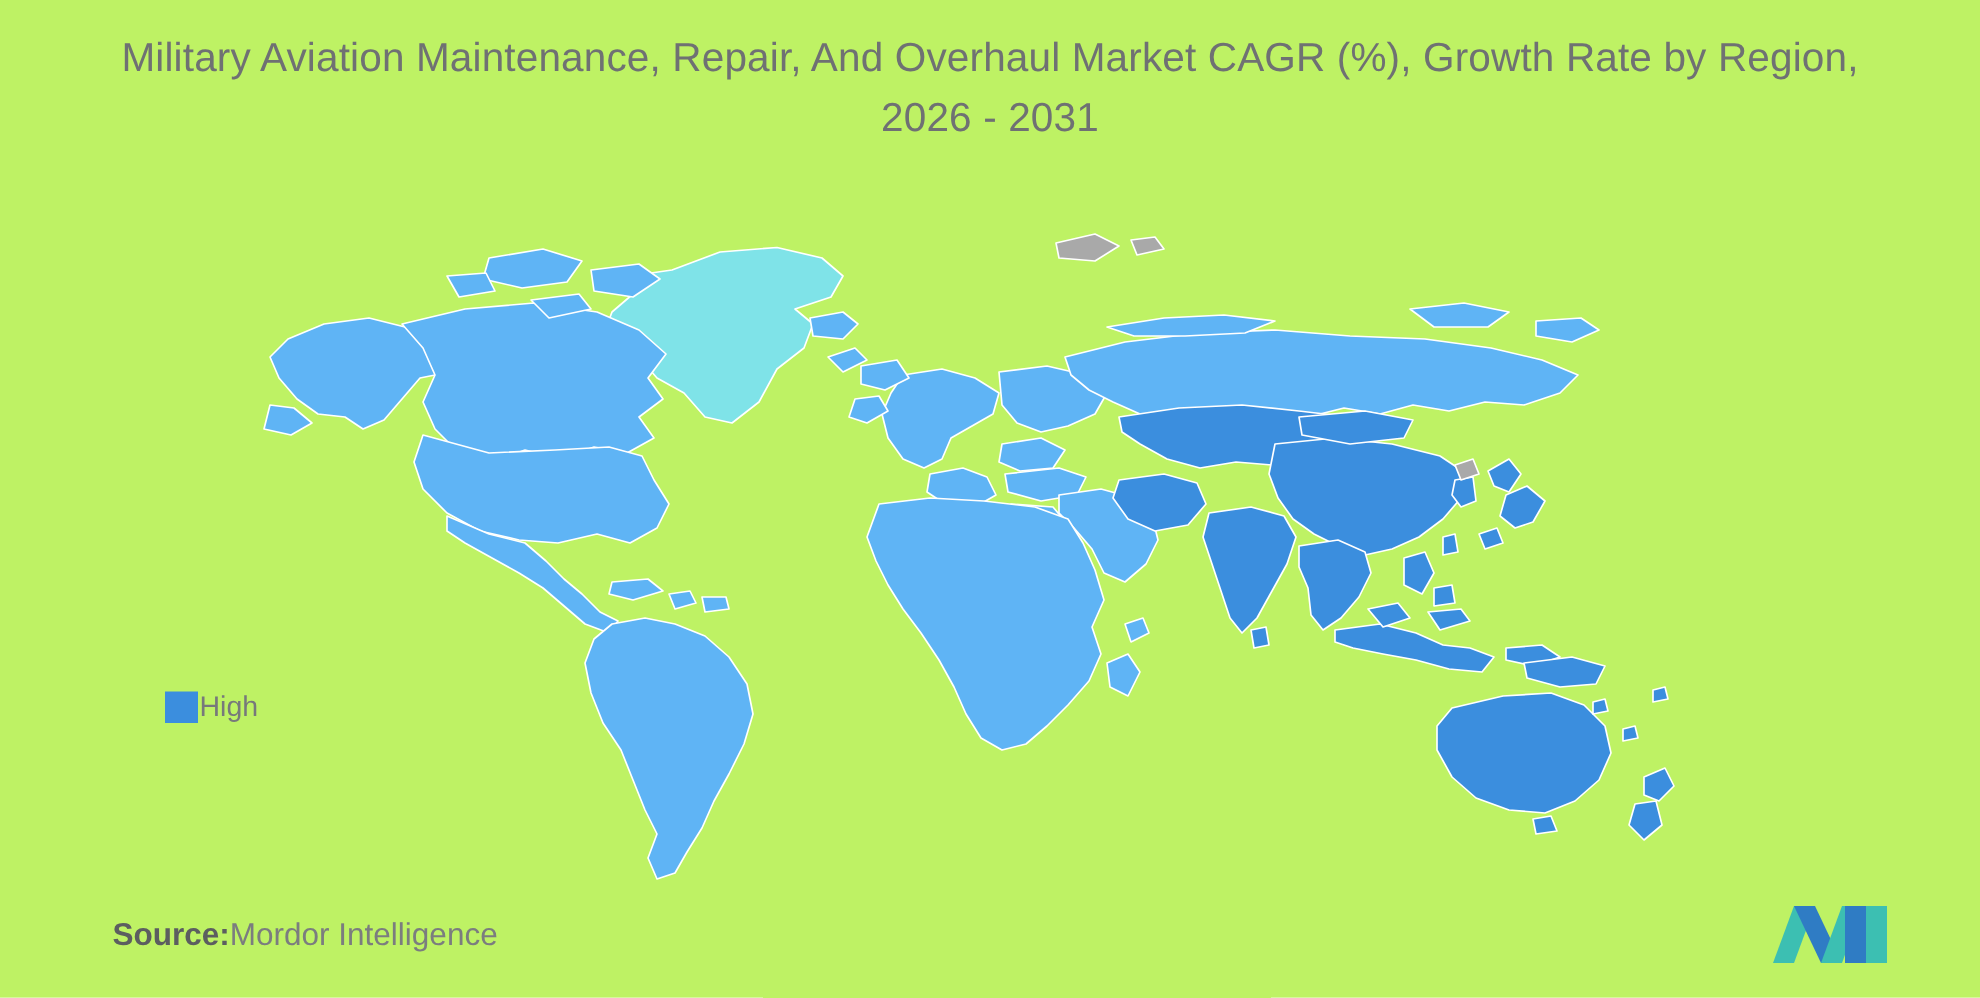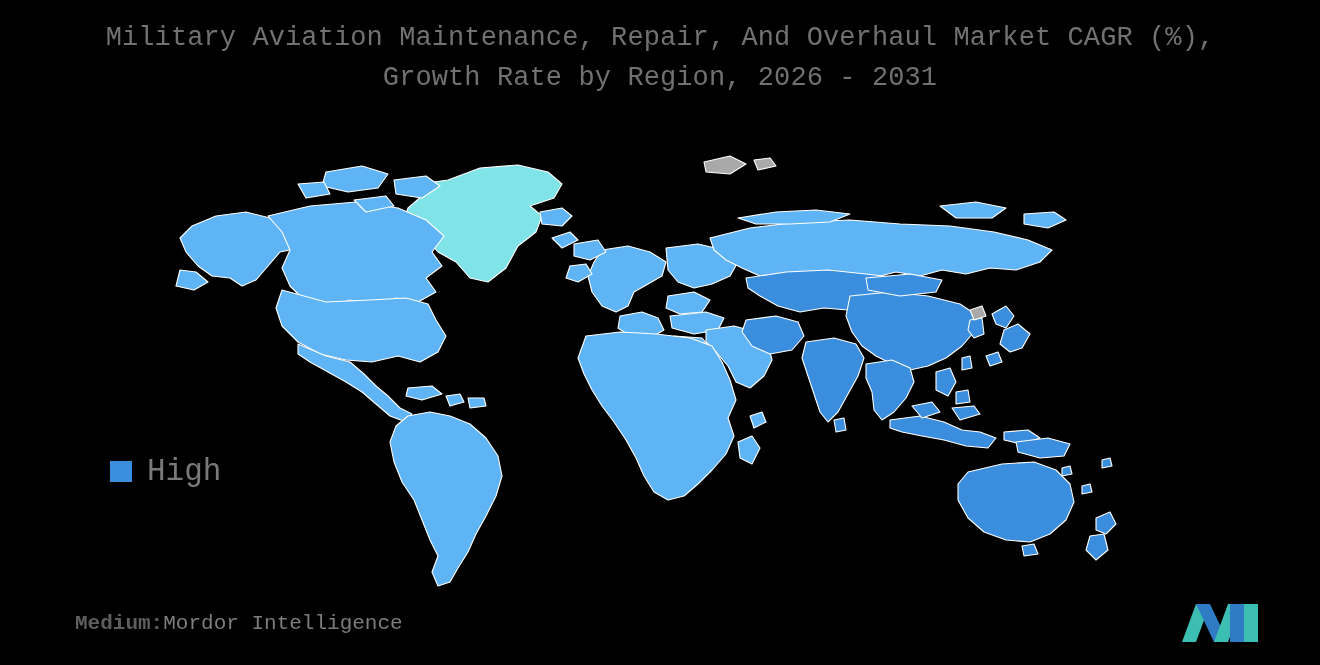--- a/index.html
+++ b/index.html
@@ -11,22 +11,21 @@
     width: 1320px;
     height: 665px;
     font-family: "Liberation Sans", sans-serif;
     overflow: hidden;
     position: relative;
   }
   .page {
     position: relative;
     width: 1320px;
     height: 665px;
-    background: #000000;
-    font-family: Liberation Mono, monospace;
+    background: #bef264;
   }
   .chart-title {
     position: absolute;
     top: 18px;
     left: 60px;
     width: 1200px;
     text-align: center;
     font-size: 27px;
     line-height: 40px;
     font-weight: 400;
@@ -55,22 +54,22 @@
     display: flex;
     align-items: center;
     height: 39px;
   }
   .legend-swatch {
     width: 22px;
     height: 21px;
     flex: 0 0 auto;
   }
   .legend-label {
-    margin-left: 15px;
-    font-size: 31px;
+    margin-left: 1px;
+    font-size: 19px;
     color: #77797b;
     font-weight: 400;
     line-height: 23px;
   }
   .source {
     position: absolute;
     left: 75px;
     top: 612px;
     font-size: 21px;
     color: #6f7173;
@@ -241,21 +240,21 @@
   </div>
 
   <div class="legend">
     <div class="legend-row">
       <span class="legend-swatch" style="background:#3b8ede"></span>
       <span class="legend-label">High</span>
     </div>
   </div>
 
   <div class="source">
-    <span class="lbl">Medium:</span><span class="val">Mordor Intelligence</span>
+    <span class="lbl">Source:</span><span class="val">Mordor Intelligence</span>
   </div>
 
   <div class="logo">
     <svg viewBox="0 0 80 46" xmlns="http://www.w3.org/2000/svg">
       <g>
         <polygon points="2,44 16,6 30,6 16,44" fill="#3cbfb2"></polygon>
         <polygon points="16,6 30,6 48,44 34,44" fill="#2f7cc4"></polygon>
         <polygon points="34,44 48,6 62,6 48,44" fill="#3cbfb2"></polygon>
         <polygon points="50,6 64,6 64,44 50,44" fill="#2f7cc4"></polygon>
         <polygon points="64,6 78,6 78,44 64,44" fill="#3cbfb2"></polygon>

